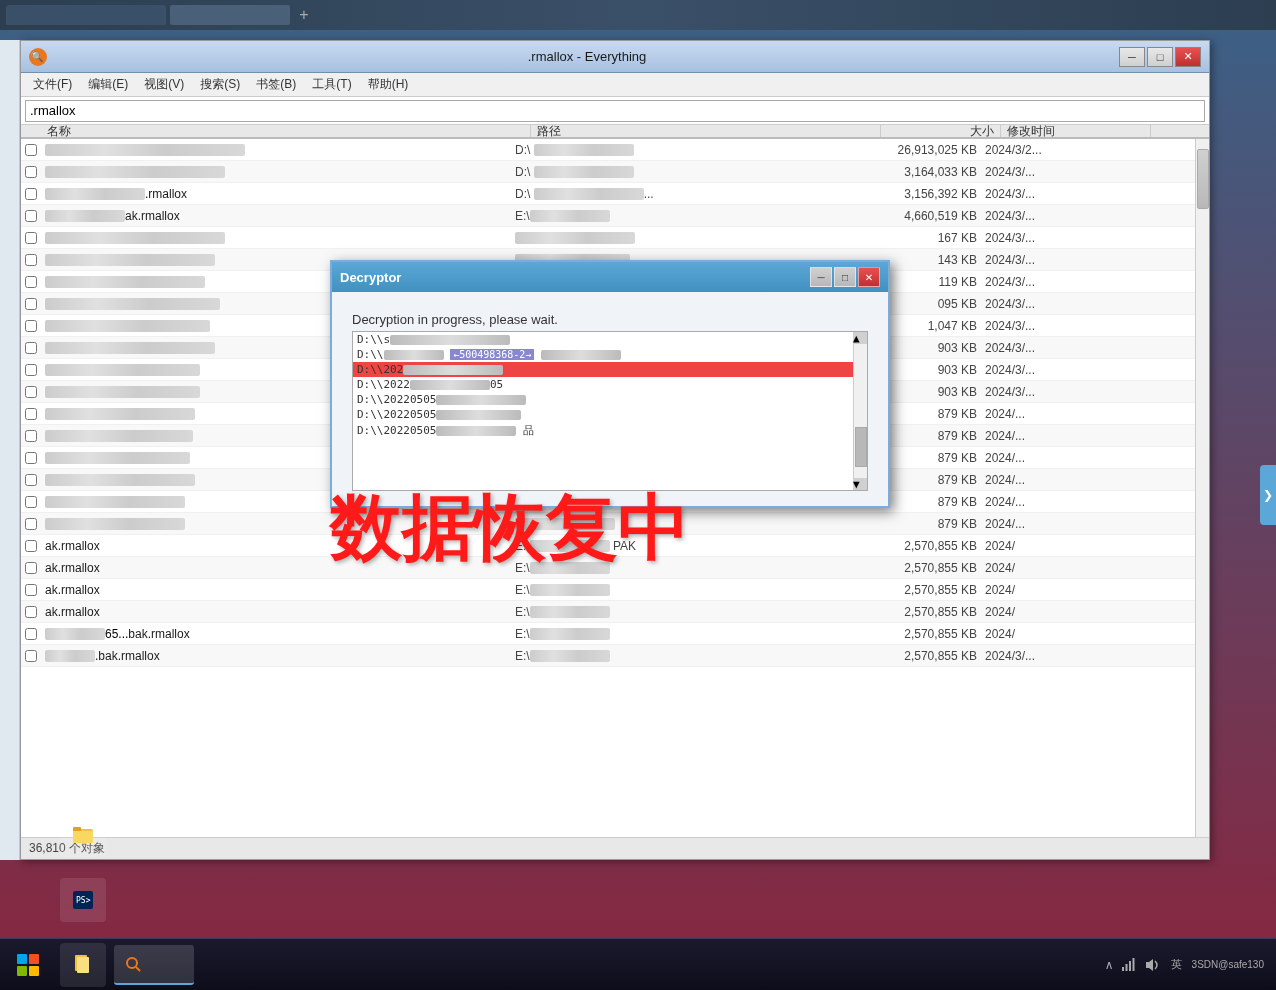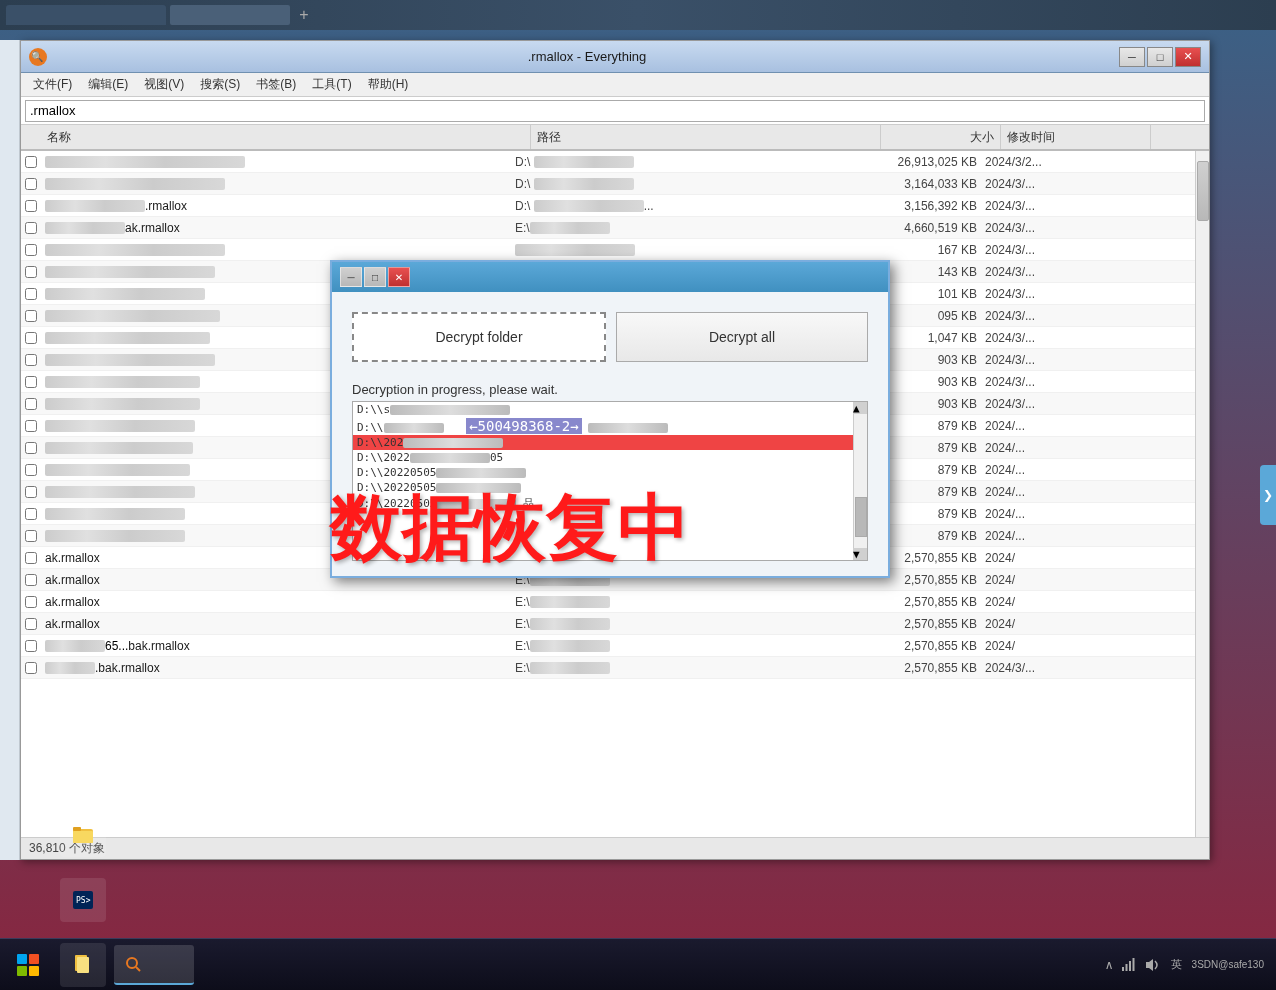--- a/index.html
+++ b/index.html
@@ -129,21 +129,21 @@
       flex: 1;
       height: 22px;
       border: 1px solid #aaa;
       padding: 0 4px;
       font-size: 13px;
       background: white;
     }
 
     
     .col-headers {
-      height: 26px;
+      height: 14px;
       background: #e8e8e8;
       display: flex;
       align-items: center;
       border-bottom: 2px solid #bbb;
       padding: 0;
     }
     .col-header {
       height: 100%;
       display: flex;
       align-items: center;
@@ -614,21 +614,21 @@
         <div class="file-path-cell"><span class="blurred" style="width:115px;"></span></div>
         <div class="file-size-cell">143 KB</div>
         <div class="file-date-cell">2024/3/...</div>
       </div>
       <div class="file-row">
         <div class="file-checkbox">
             <input type="checkbox" style="width: 12px; height: 12px;">
           </div>
         <div class="file-name-cell"><span class="blurred" style="width:160px;"></span></div>
         <div class="file-path-cell"><span class="blurred" style="width:110px;"></span></div>
-        <div class="file-size-cell">101 KB</div>
+        <div class="file-size-cell">119 KB</div>
         <div class="file-date-cell">2024/3/...</div>
       </div>
       <div class="file-row">
         <div class="file-checkbox">
             <input type="checkbox" style="width: 12px; height: 12px;">
           </div>
         <div class="file-name-cell"><span class="blurred" style="width:175px;"></span></div>
         <div class="file-path-cell"><span class="blurred" style="width:105px;"></span></div>
         <div class="file-size-cell">095 KB</div>
         <div class="file-date-cell">2024/3/...</div>
@@ -787,39 +787,36 @@
     <div class="status-bar">
       <span>36,810 个对象</span>
     </div>
   </div>
 
   <div class="left-sidebar"></div>
 
   <div class="decryptor-dialog">
 
     <div class="dialog-titlebar">
+      <span class="dialog-title-text">Decryptor</span>
       <div class="dialog-controls">
         <button class="dialog-btn">─</button>
         <button class="dialog-btn">□</button>
         <button class="dialog-btn close">✕</button>
       </div>
     </div>
 
     <div class="dialog-body">
 
-      <div class="dialog-buttons-row">
-        <button class="decrypt-folder-btn">Decrypt folder</button>
-        <button class="decrypt-all-btn">Decrypt all</button>
-      </div>
 
       <div class="progress-text">Decryption in progress, please wait.</div>
 
       <div class="log-area">
         <div class="log-line">D:\\s<span class="log-blurred" style="width:120px;"></span></div>
-        <div class="log-line">D:\\<span class="log-blurred" style="width:60px;"></span> <span style="background:#8888cc;color:white;padding:0 3px;font-size:14px;margin-left:16px;">←500498368-2→</span> <span class="log-blurred" style="width:80px;"></span></div>
+        <div class="log-line">D:\\<span class="log-blurred" style="width:60px;"></span> <span style="background:#8888cc;color:white;padding:0 3px;font-size:10px;">←500498368-2→</span> <span class="log-blurred" style="width:80px;"></span></div>
         <div class="log-line log-line-highlighted">D:\\202<span class="log-blurred" style="width:100px;"></span></div>
         <div class="log-line">D:\\2022<span class="log-blurred" style="width:80px;"></span>05</div>
         <div class="log-line">D:\\20220505<span class="log-blurred" style="width:90px;"></span></div>
         <div class="log-line">D:\\20220505<span class="log-blurred" style="width:85px;"></span></div>
         <div class="log-line">D:\\20220505<span class="log-blurred" style="width:80px;"></span> 品</div>
 
         <div style="position:absolute;right:0;top:0;width:14px;height:100%;background:#f0f0f0;border-left:1px solid #ccc;">
           <div style="position:absolute;top:0;right:0;width:14px;height:12px;background:#d0d0d0;cursor:pointer;">▲</div>
           <div style="position:absolute;bottom:0;right:0;width:14px;height:12px;background:#d0d0d0;cursor:pointer;">▼</div>
           <div style="position:absolute;top:60%;left:1px;width:12px;height:40px;background:#b8b8b8;border:1px solid #aaa;"></div>

